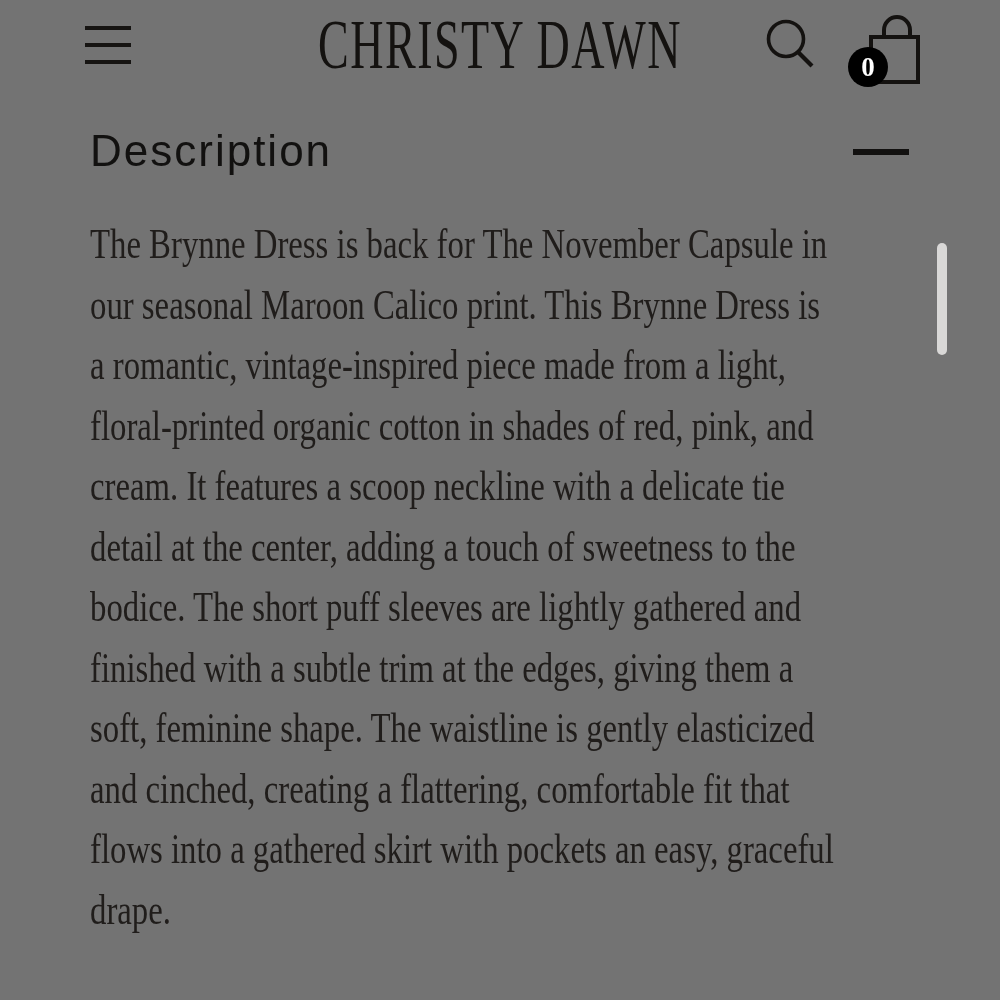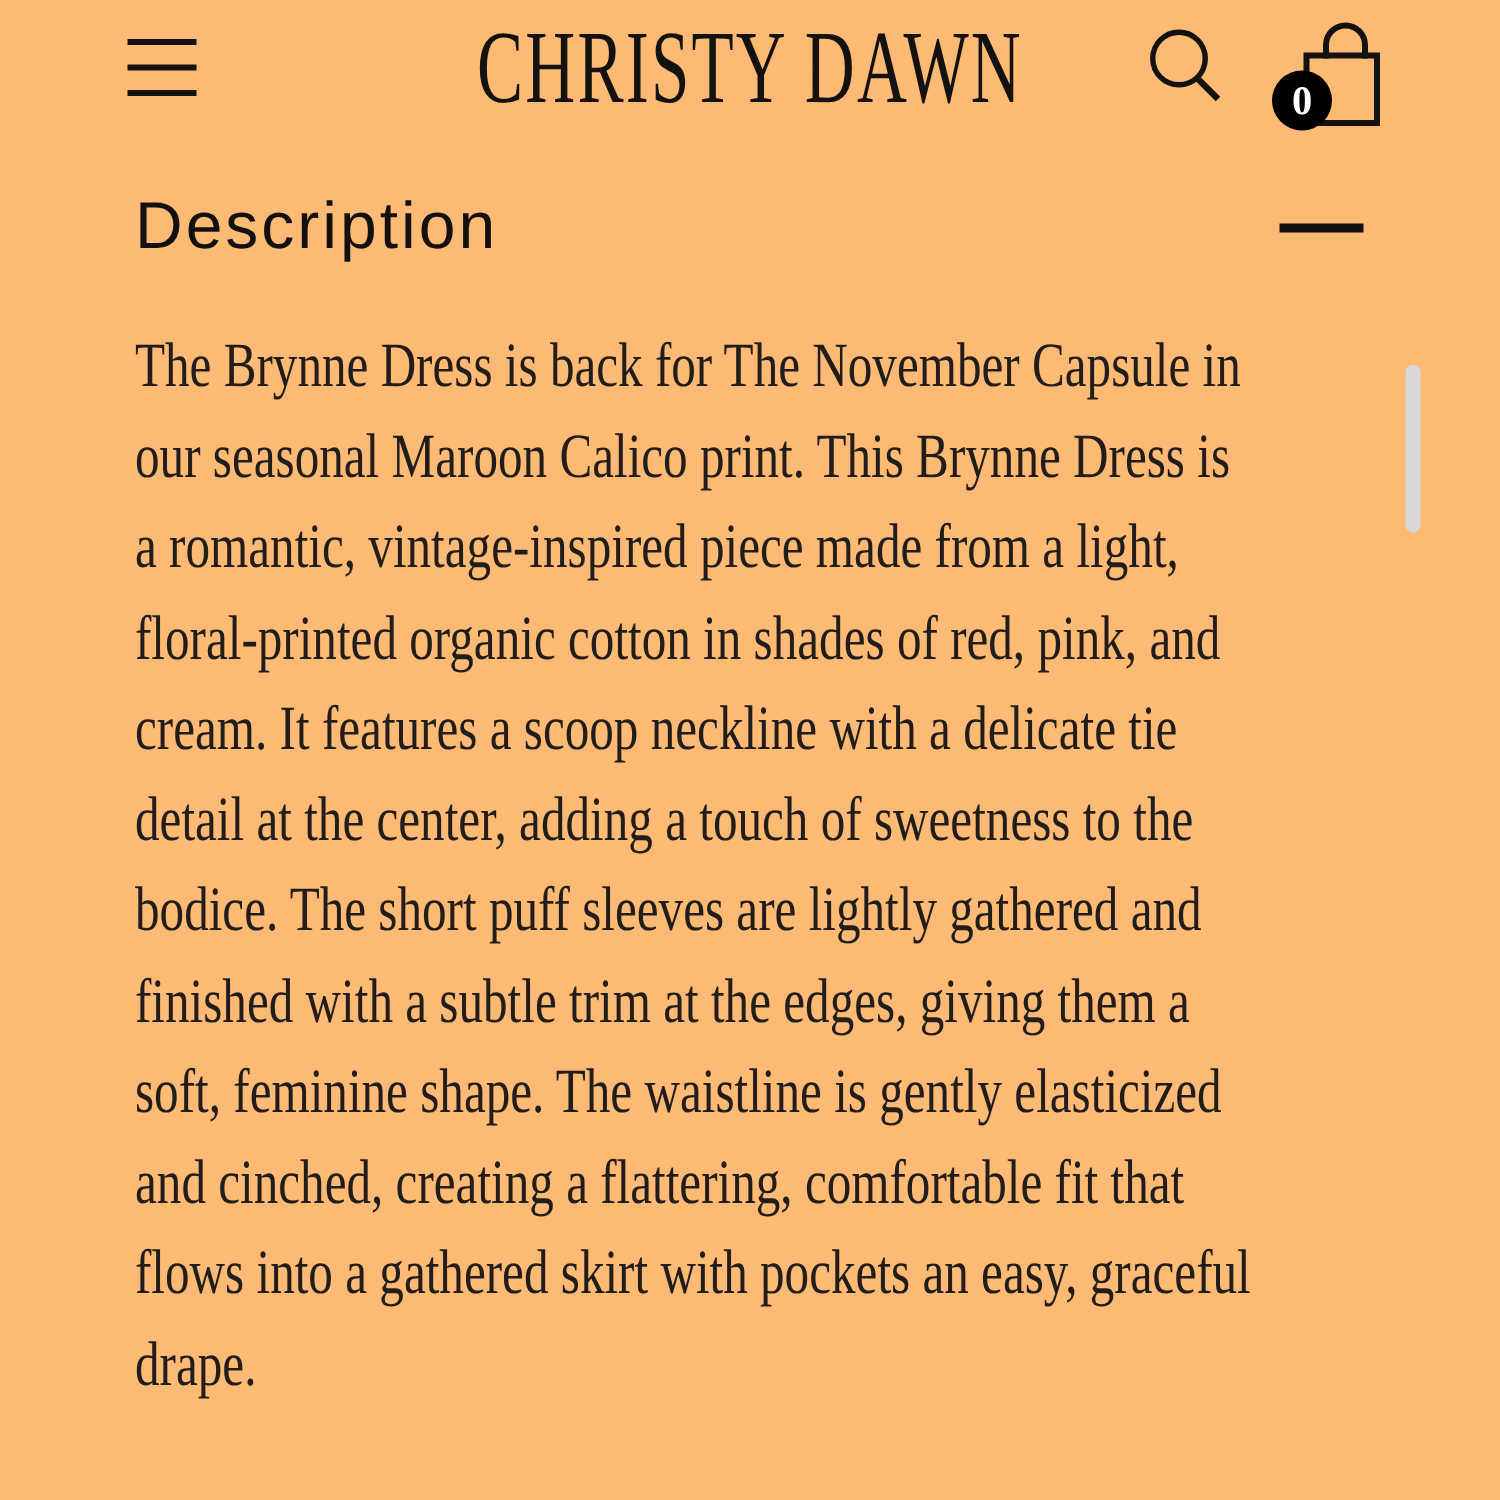--- a/index.html
+++ b/index.html
@@ -4,21 +4,21 @@
 <style>
   html,body{margin:0;padding:0;}
   body{
     font-family:"Liberation Sans","DejaVu Sans",sans-serif;
     background:#f2f2f1;
   }
   .screen{
     position:relative;
     width:1000px;height:1000px;
     margin:0 auto;
-    background:#fdba74;
+    background:#737373;
     overflow:hidden;
   }
 
   
   .header{position:absolute;left:0;top:0;width:1000px;height:100px;}
   .hamburger{
     position:absolute;left:85px;top:24px;width:46px;height:46px;
     cursor:pointer;
   }
   .hamburger .bar{

